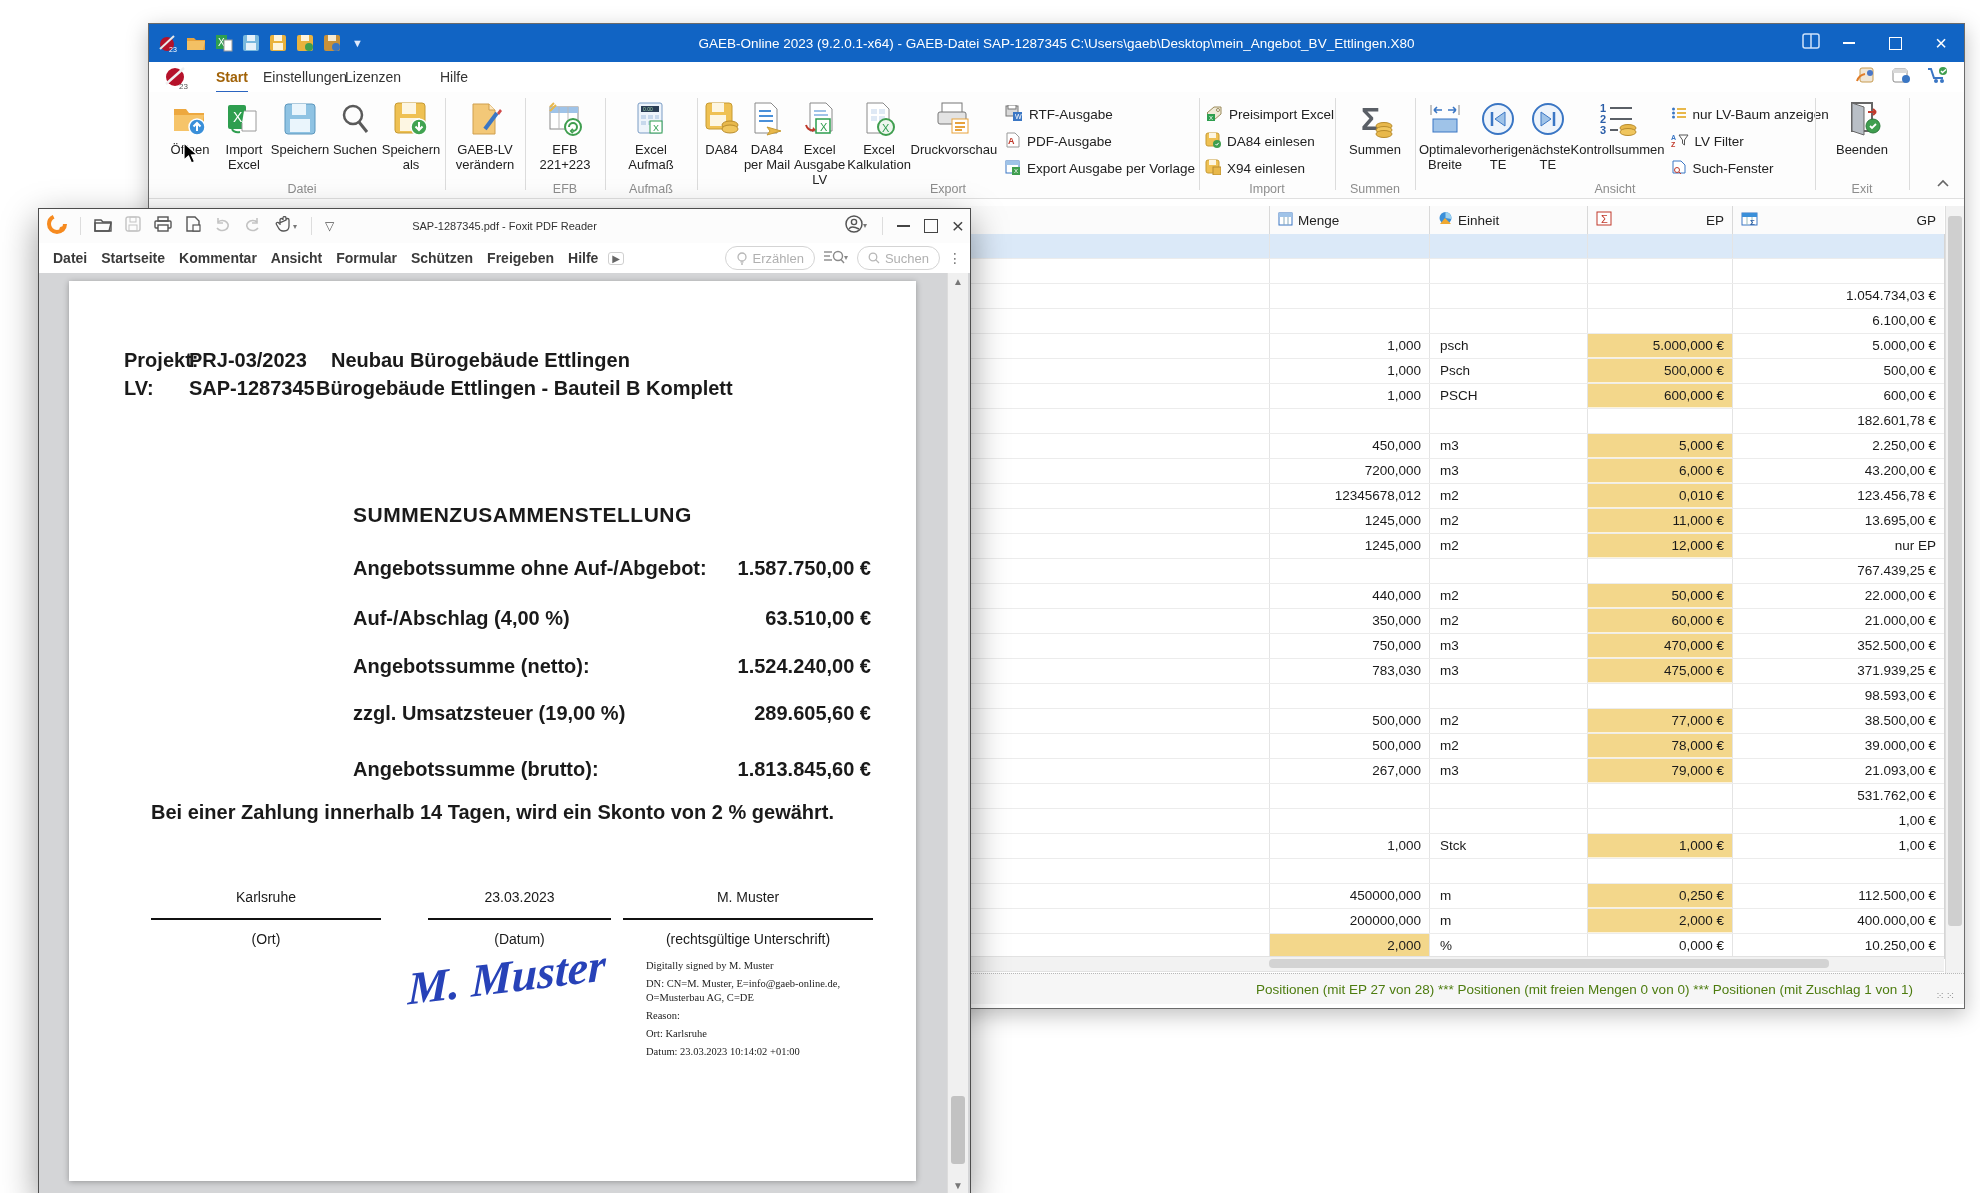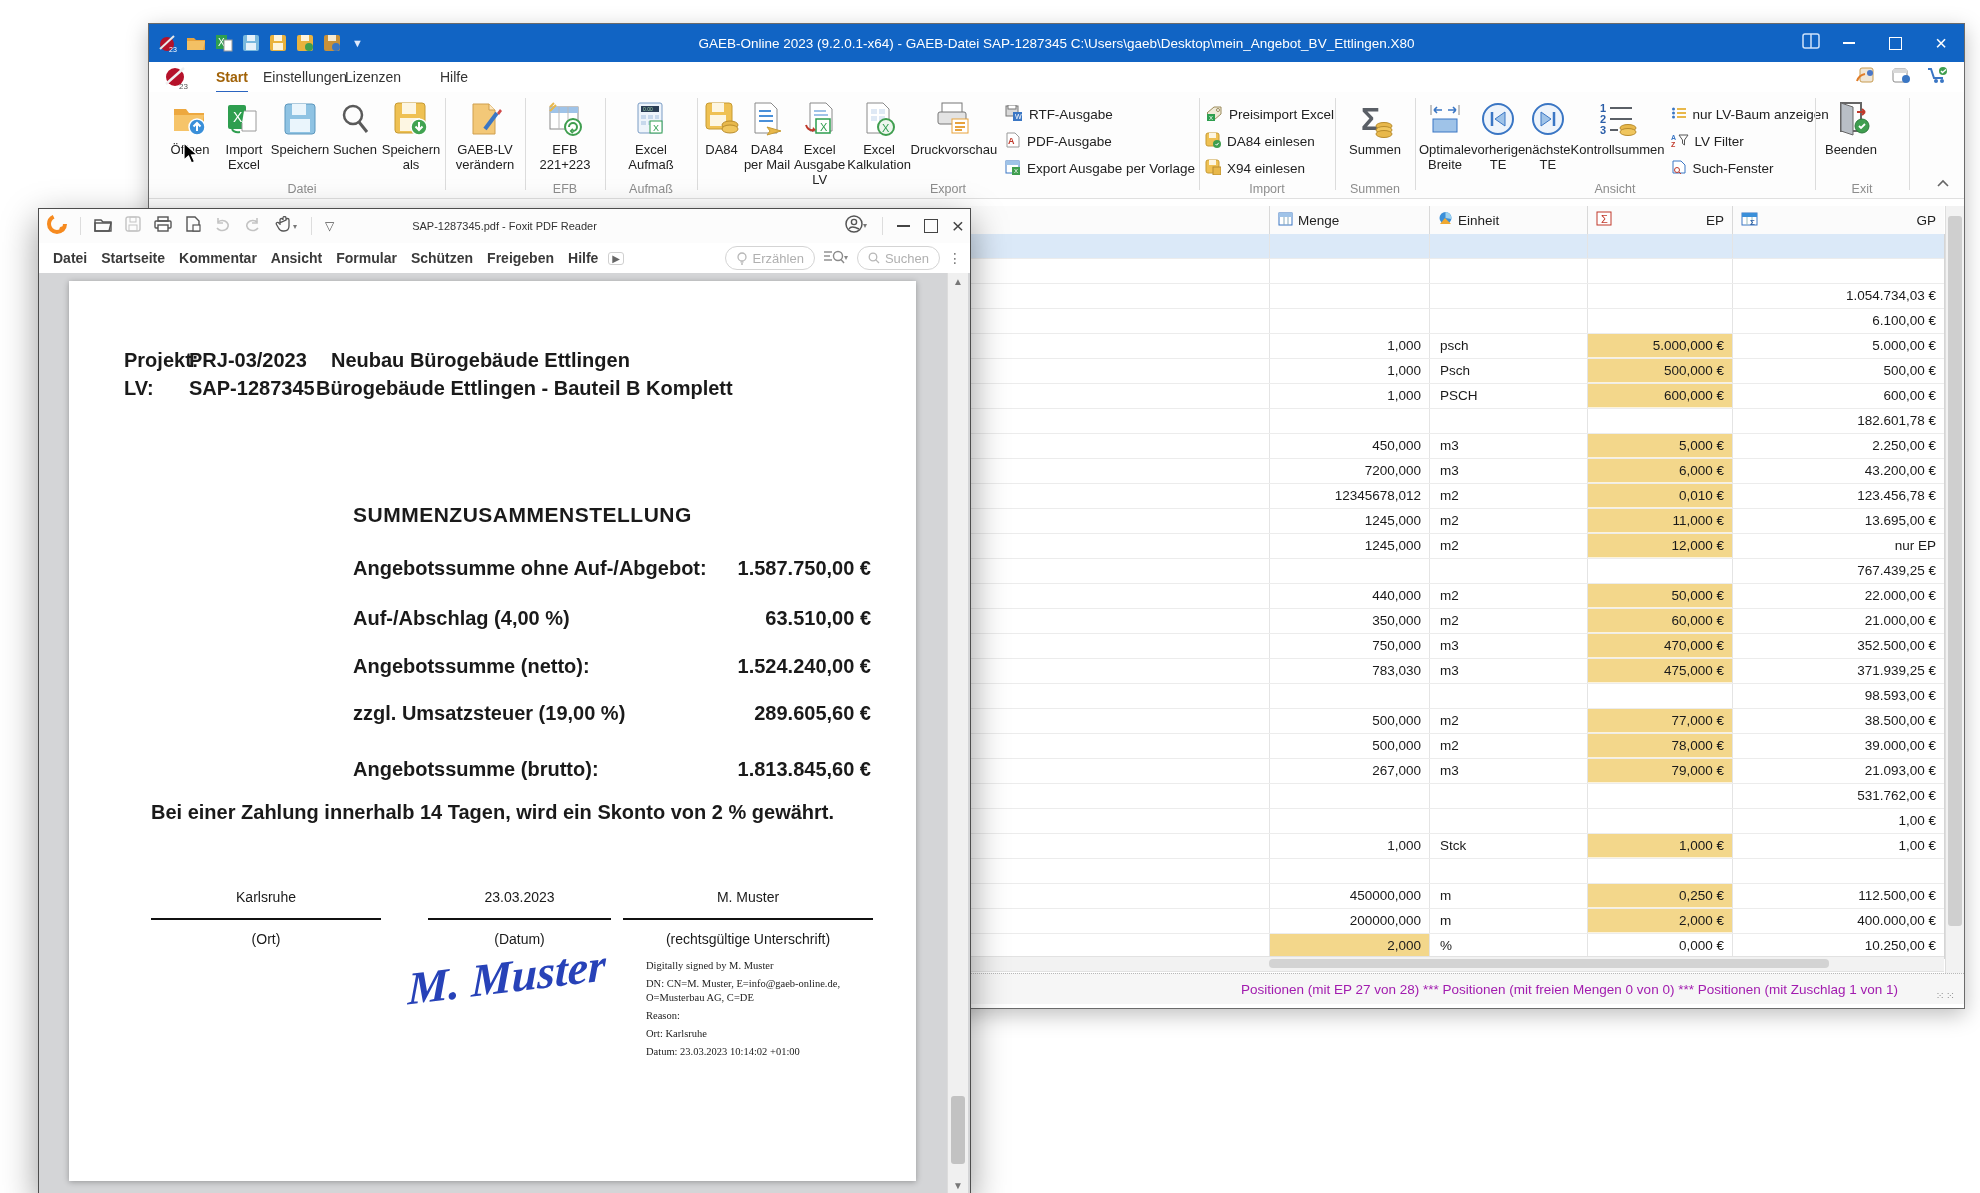--- a/index.html
+++ b/index.html
@@ -52,22 +52,22 @@
   .tc{font-size:13.5px;line-height:23px;white-space:nowrap;overflow:hidden;}
   .c-m,.c-ep,.c-gp{text-align:right;padding-right:8px;}
   .c-u{padding-left:10px;}
   .c-m,.c-u,.c-ep,.c-gp{border-left:1px solid #e4e4e4;}
   .tc.hi{background:#f3d78b;box-shadow:inset 0 -1px 0 rgba(255,255,255,.7);}
   .hscroll{position:absolute;left:0;top:932px;width:1795px;height:14px;background:#f2f2f2;border-top:1px solid #e2e2e2;border-bottom:1px solid #e2e2e2;}
   .hscroll .hthumb{position:absolute;left:1120px;width:560px;top:2px;height:9px;background:#d3d3d3;border-radius:4px;}
   .vscroll{position:absolute;left:1796px;top:182px;width:18px;height:767px;background:#f2f2f2;border-left:1px solid #dddddd;}
   .vscroll .vthumb{position:absolute;left:2px;right:2px;top:10px;height:710px;background:#cfcfcf;border-radius:3px;}
   .statusbar{position:absolute;left:0;top:949px;width:100%;height:31px;background:#f6f6f6;border-top:1px dotted #b8b8b8;
-             display:flex;align-items:center;justify-content:flex-end;padding-right:66px;box-sizing:border-box;
-             font-size:13.5px;color:#a21caf;}
+             display:flex;align-items:center;justify-content:flex-end;padding-right:51px;box-sizing:border-box;
+             font-size:13.5px;color:#4d7c0f;}
   .grip{position:absolute;right:8px;bottom:6px;color:#9a9a9a;font-size:11px;letter-spacing:1px;}
 
   
   .foxit-win{position:absolute;left:38px;top:208px;width:931px;height:985px;background:#fff;
              border:1px solid #4d4d4d;box-shadow:0 12px 34px rgba(0,0,0,.4);}
   .fx-title{position:absolute;left:0;top:0;right:0;height:34px;background:#fcfcfc;border-bottom:1px solid #e6e6e6;}
   .fx-left{position:absolute;left:8px;top:0;height:34px;display:flex;align-items:center;gap:13px;}
   .fx-ttl{position:absolute;left:0;right:0;top:0;height:34px;display:flex;align-items:center;justify-content:center;
           font-size:11px;color:#333;pointer-events:none;}
   .fx-right{position:absolute;right:6px;top:0;height:34px;display:flex;align-items:center;gap:14px;color:#555;}
@@ -576,21 +576,21 @@
                   </svg></span>
               <span>Such-Fenster</span>
             </div>
           </div>
         </div>
         <span class="grp-label">Ansicht</span>
       </div>
       <div class="gsep" style="left:1666px;"></div>
 
       <div class="grp" style="left:1670px;width:86px;">
-        <div class="grp-body" style="justify-content:flex-start;">
+        <div class="grp-body" style="justify-content:center;">
           <div class="rbtn-big" style="width:64px;">
             <span class="ico">
                 <svg width="40" height="38">
                   <rect x="10" y="3" width="20" height="28" fill="none" stroke="#666" stroke-width="2"></rect>
                   <path d="M10 3 l12 4 v28 l-12-4 z" fill="#b9bfc6" stroke="#666"></path>
                   <path d="M26 12 h8 m0 0 l-3-3 m3 3 l-3 3" stroke="#c0392b" stroke-width="2" fill="none"></path>
                   <circle cx="31" cy="26" r="7" fill="#3f9e4f" stroke="#2d7a3c"></circle>
                   <path d="M28 26 l2 2 l4-4" stroke="#fff" stroke-width="1.8" fill="none"></path>
                 </svg>
               </span>

